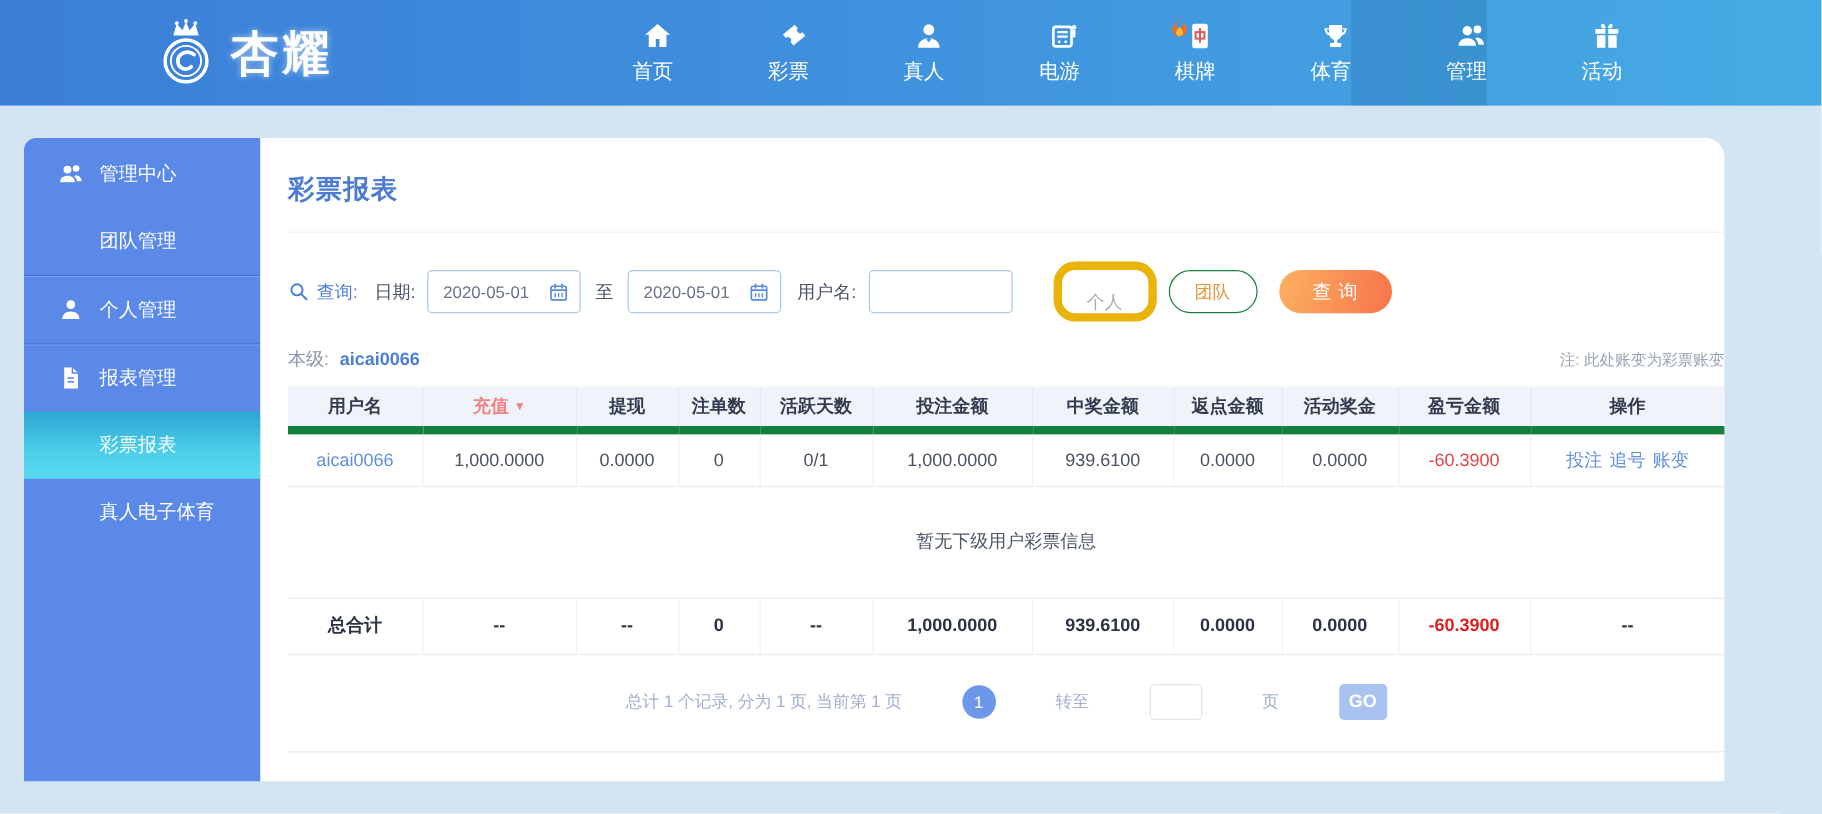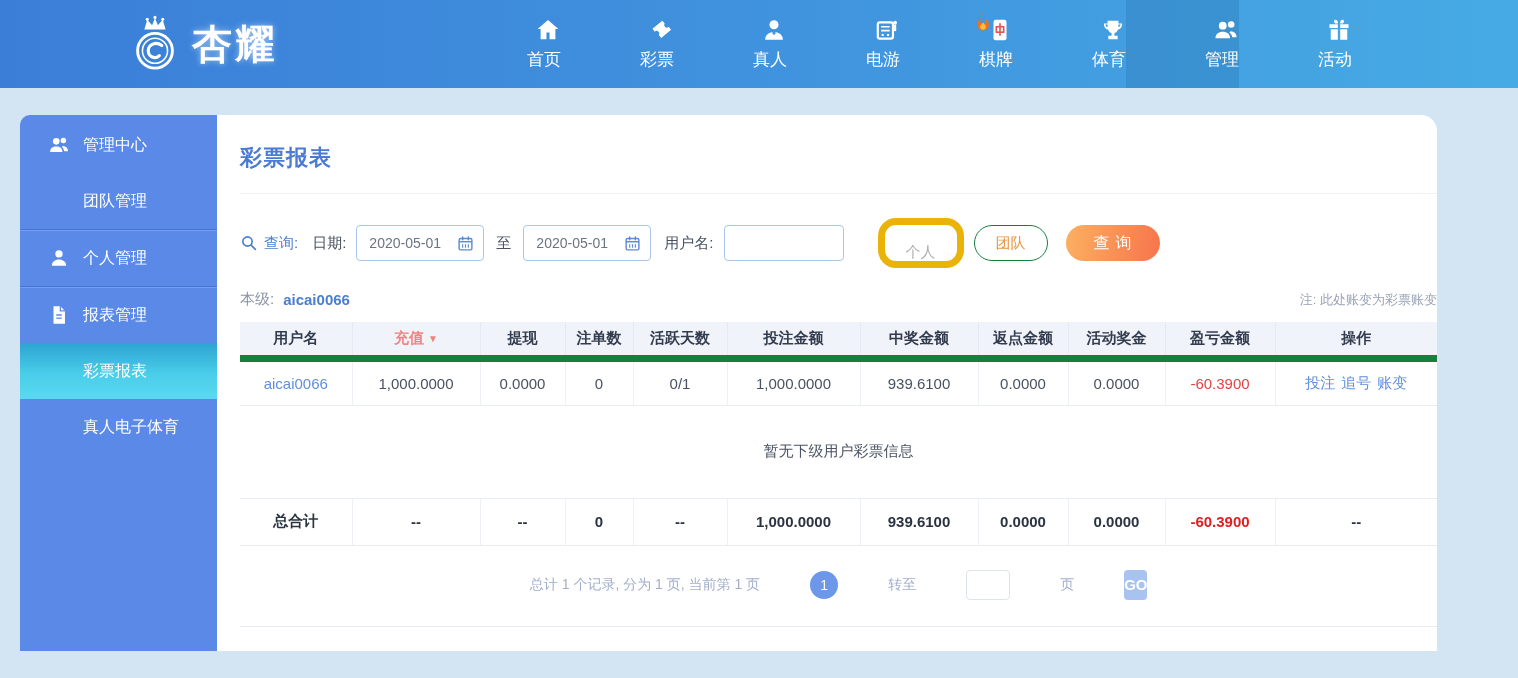--- a/index.html
+++ b/index.html
@@ -74,21 +74,21 @@
   .total-row td.neg { color:#df1f1f; }
   a.link { color:#5f8fdc; text-decoration:none; cursor:pointer; }
   a.act { margin:0 3px; }
 
   .pagination { margin-top:24px; display:flex; align-items:center; justify-content:center;gap:41px; }
   .pg-text { color:#a2aecb; font-size:14px; }
   .pg-current { width:28px; height:28px; border-radius:50%; background:#6d97e8; color:#fff;
     display:flex; align-items:center; justify-content:center; font-size:14px; margin:0 9px; cursor:pointer; }
   .pg-input { width:44px; height:30px; border:1px solid #dfe3ea; border-radius:4px; margin:0 9px;
     outline:none; text-align:center; font-size:14px; color:#555; }
-  .pg-go { width:23px; height:30px; border:none; border-radius:4px; background:#a8c3f0; color:#fff;
+  .pg-go { width:40px; height:30px; border:none; border-radius:4px; background:#a8c3f0; color:#fff;
     font-weight:bold; font-size:15px; margin-left:9px; cursor:pointer; }
   .card-footer-line { margin-top:26px; border-top:1px solid #e8ecf2; height:22px; }
 </style>
 </head>
 <body>
 
 <div class="topnav">
   <div class="logo">
     <span class="logo-emblem">
       <svg viewBox="0 0 60 60">

